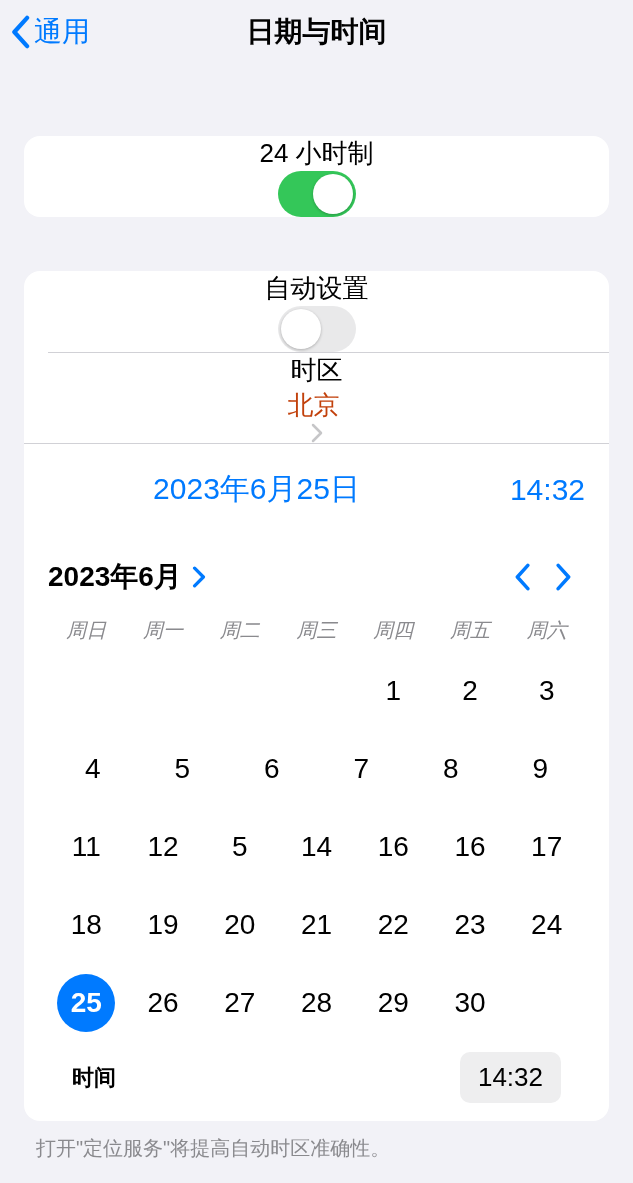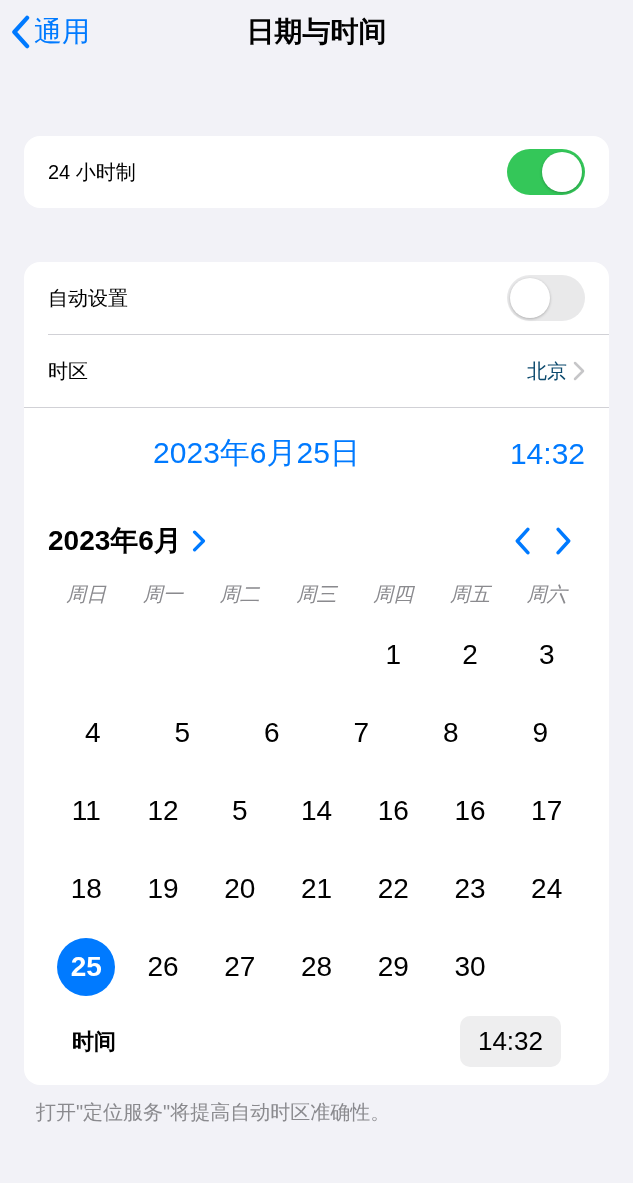--- a/index.html
+++ b/index.html
@@ -40,29 +40,30 @@
       border-radius: 16px;
       overflow: hidden;
     }
     .group-first { margin-top: 72px; }
     .group-second { margin-top: 54px; }
     .row {
       min-height: 72px;
       display: flex;
       align-items: center;
       padding: 0 24px;
-      font-size: 20px;
+      font-size: 26px;
+      flex-direction: column;
     }
     .sep {
       height: 1px;
       background: #d1d1d6;
       margin-left: 24px;
     }
     .row-label { flex: 1; }
-    .row-value { color: #0c4a6e; margin-right: 6px; text-align: center; }
+    .row-value { color: #c2410c; margin-right: 6px; text-align: center; }
     .chevron svg { width: 12px; height: 20px; display: block; }
     .chevron path { stroke: #c6c6c8; }
     
     .toggle {
       width: 78px; height: 46px;
       border-radius: 23px;
       position: relative;
       cursor: pointer;
     }
     .toggle-knob {

